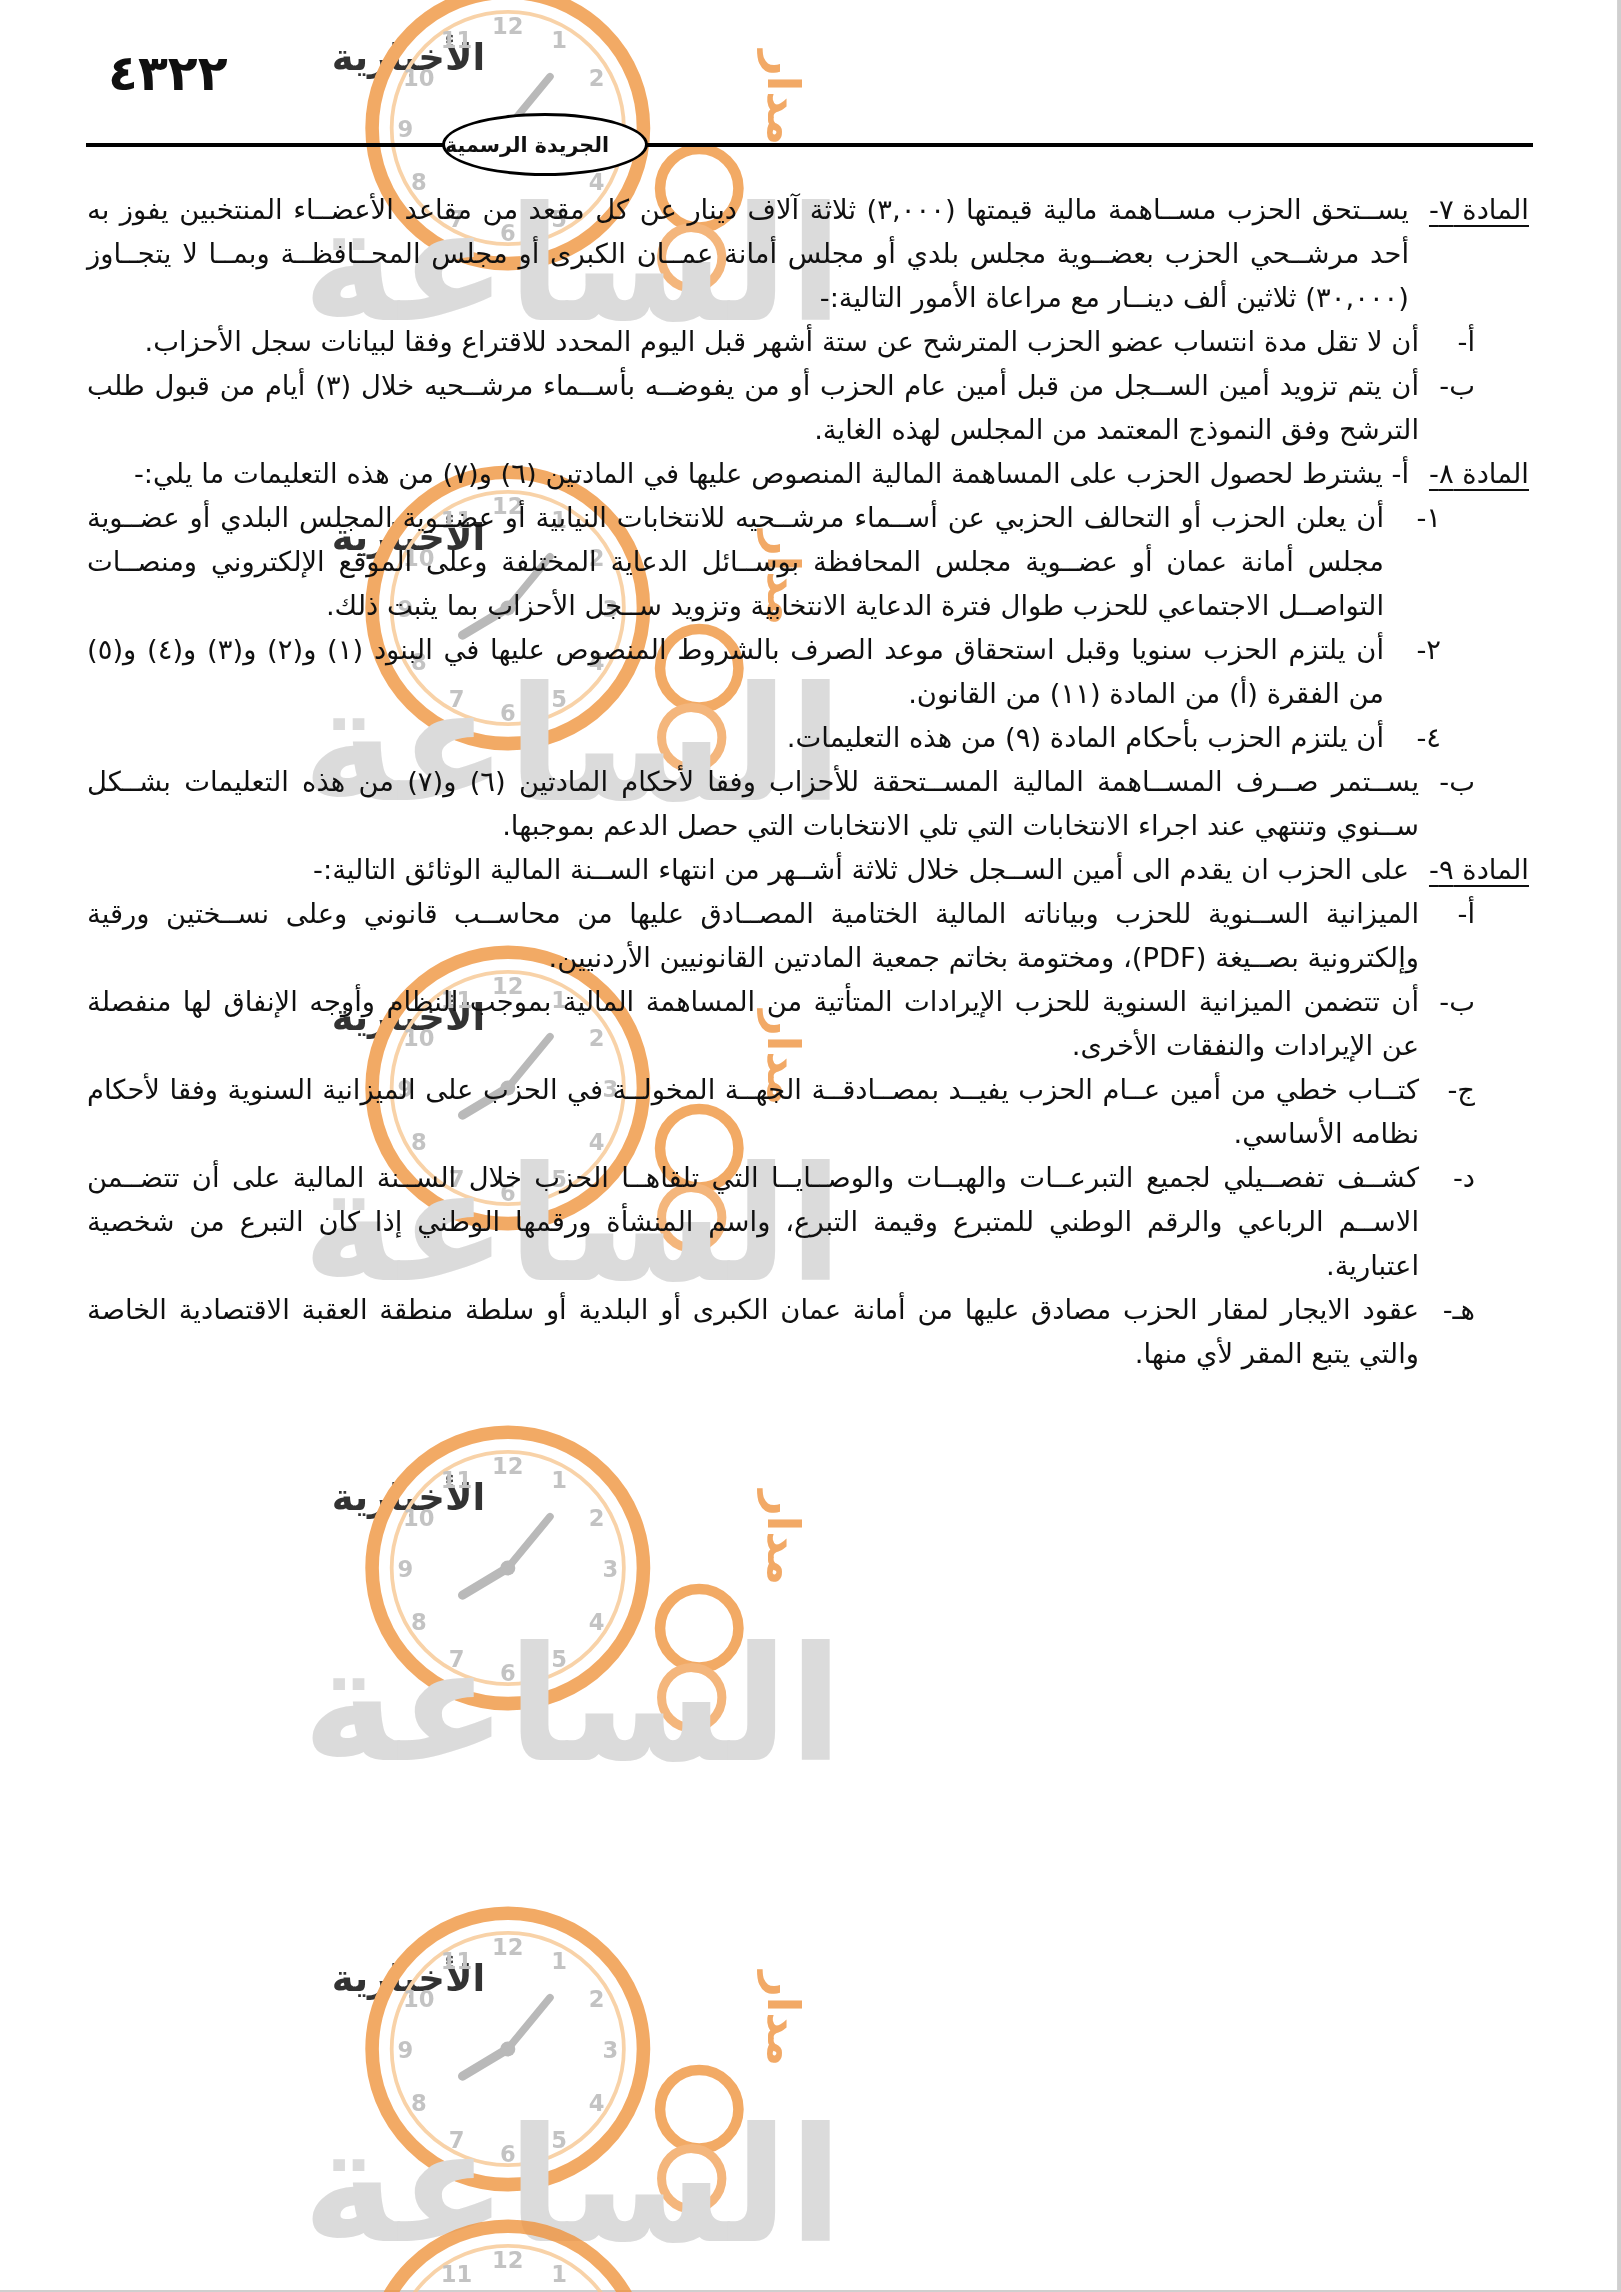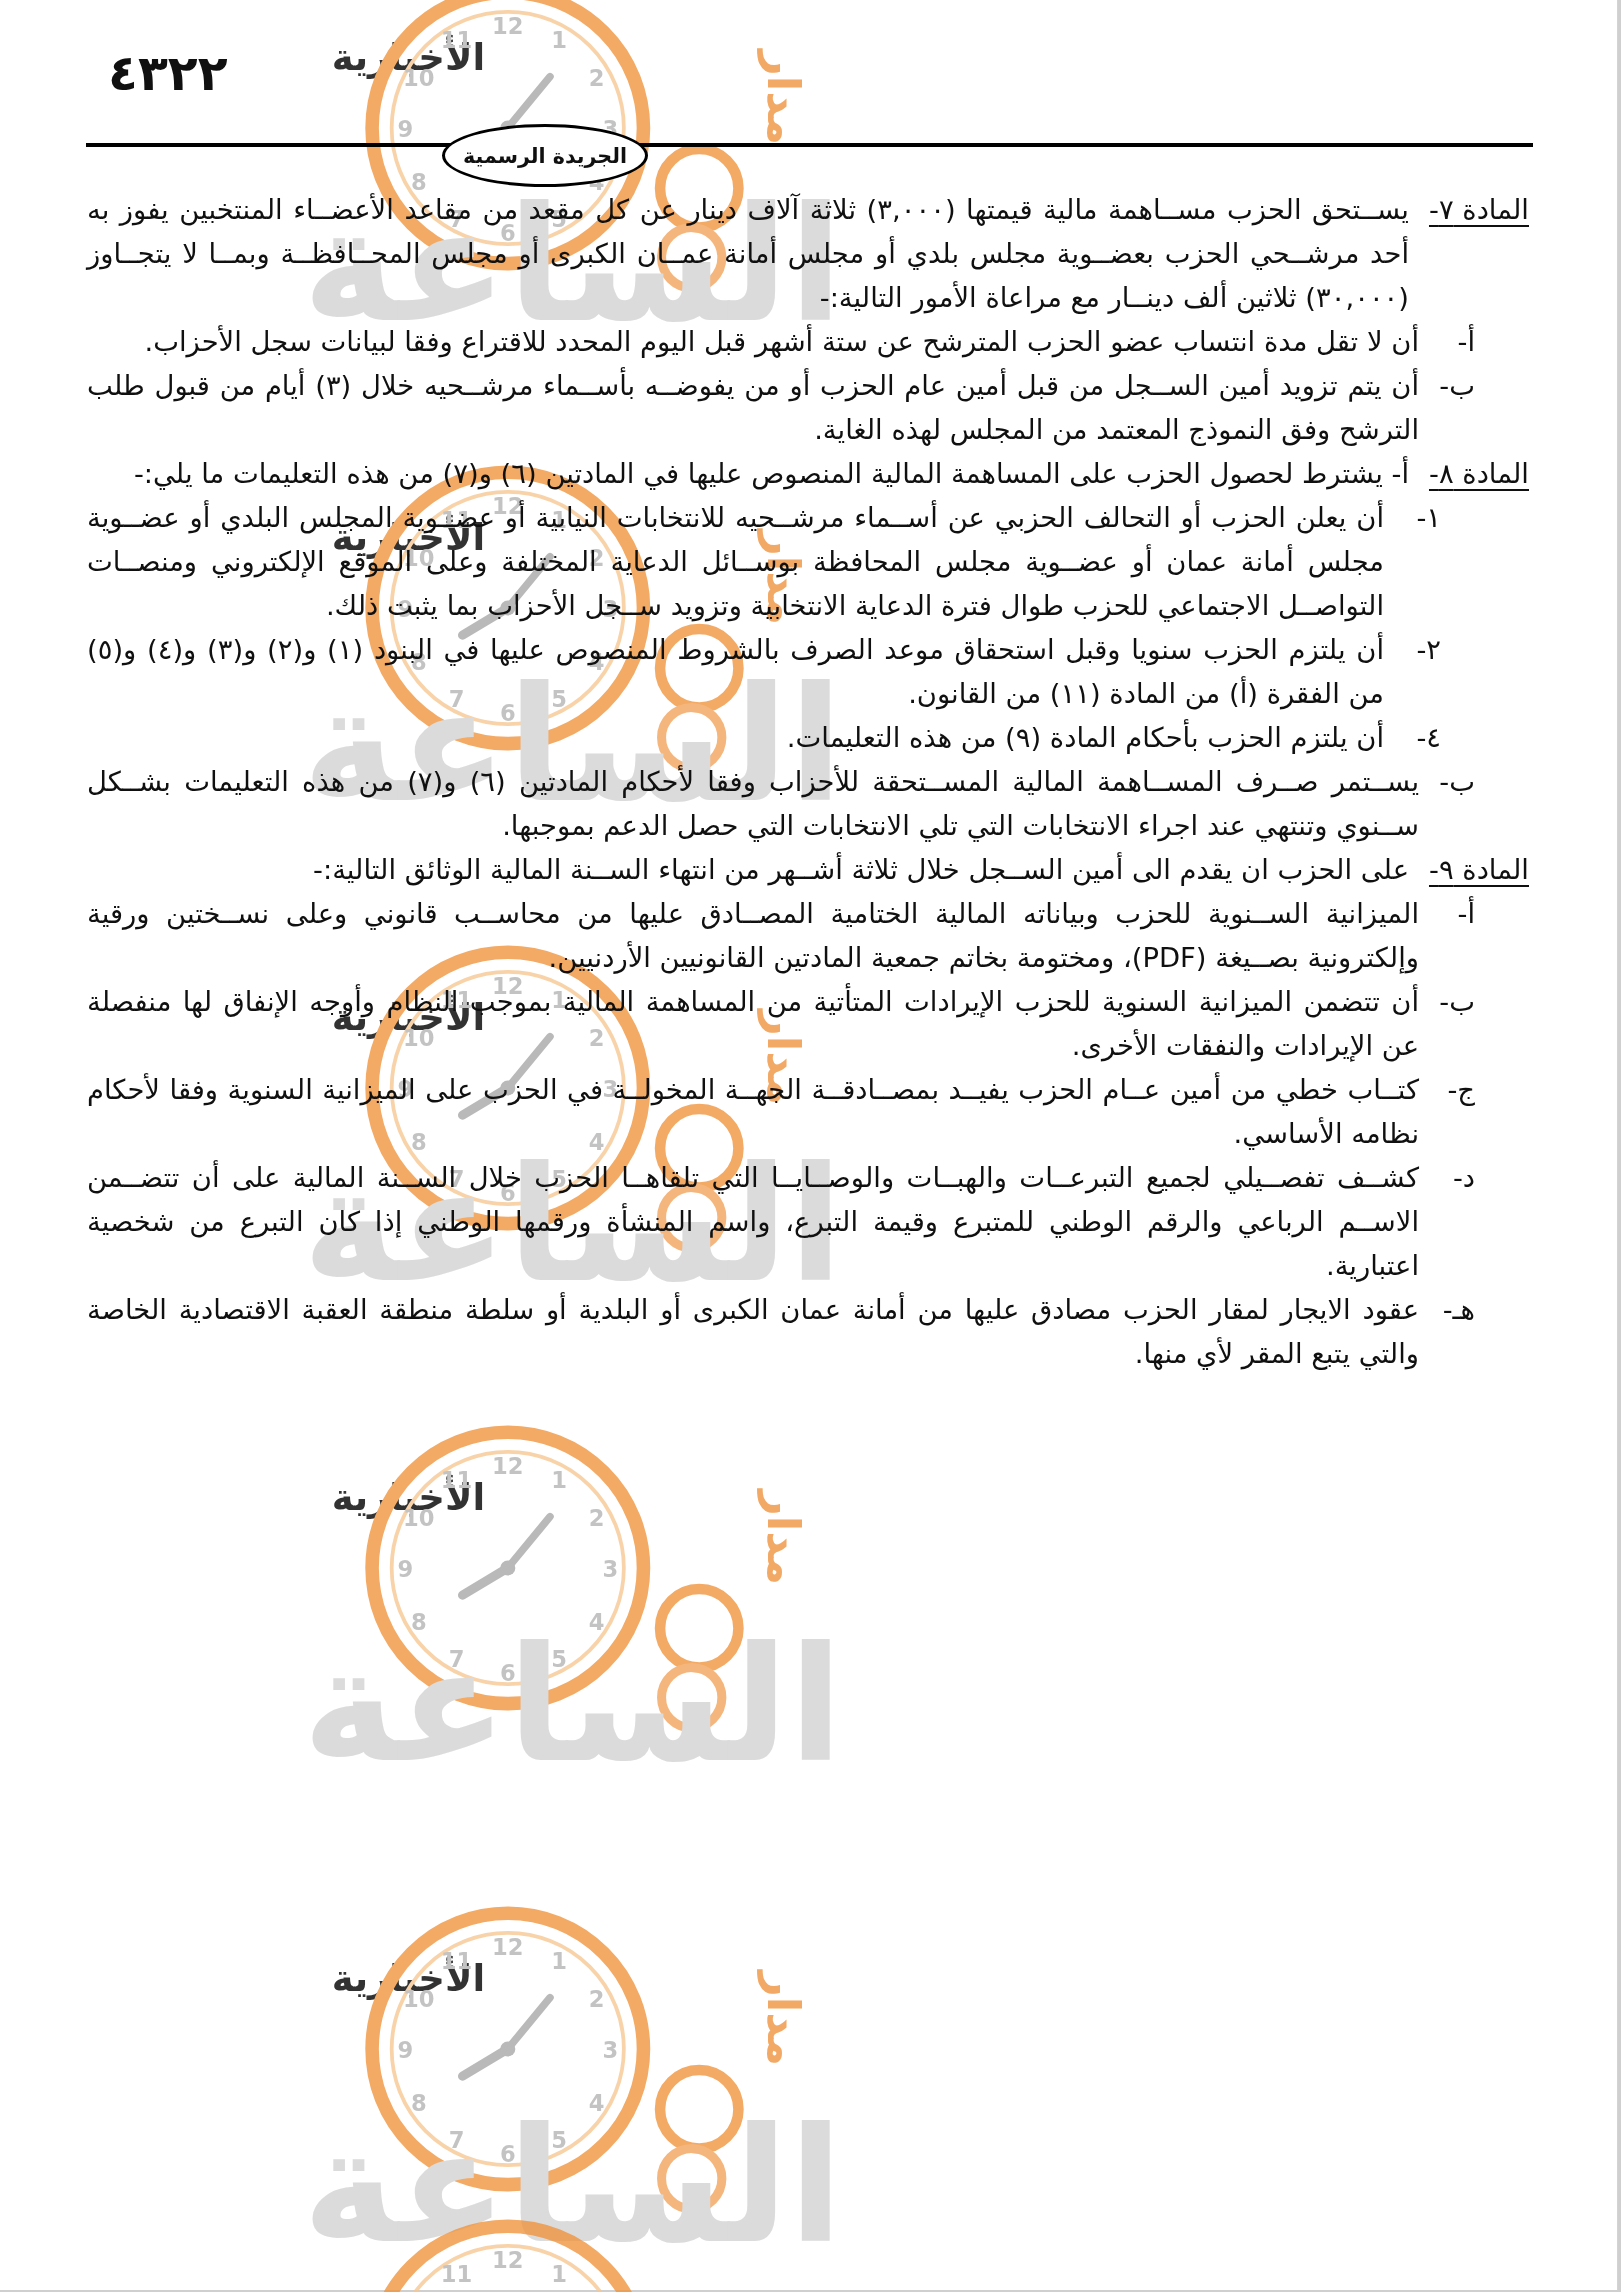--- a/index.html
+++ b/index.html
@@ -12,22 +12,22 @@
   .wm{position:absolute;left:316px;width:470px;height:549px;opacity:.8;pointer-events:none;z-index:0}
   .wm-clock{position:absolute;top:0;left:41px;width:392px;height:317px}
   .wm-big{position:absolute;top:208px;left:-13.7px;font-size:159px;font-weight:bold;color:#d3d3d3;line-height:1;white-space:nowrap}
   .wm-side{position:absolute;top:94px;left:420px;font-size:45px;font-weight:bold;color:#ef9440;
            transform:rotate(90deg);transform-origin:center;white-space:nowrap}
   .wm-sub{position:absolute;top:59px;left:15.7px;font-size:37px;font-weight:bold;color:#000000;white-space:nowrap}
 
   
   .page-number{position:absolute;top:45px;left:108px;font-size:49px;font-weight:bold;letter-spacing:7.8px;z-index:2}
   .header-rule{position:absolute;top:143px;left:86px;width:1447px;height:3.9px;background:#000;z-index:1}
-  .header-oval{position:absolute;top:124px;left:442px;width:206px;height:63px;background:#fff;
-               border:3.4px solid #000;border-radius:50%;display:flex;align-items:center;justify-content:center;
+  .header-oval{position:absolute;top:113px;left:442px;width:206px;height:63px;background:#fff;
+               border:3.4px solid #000;border-radius:50%;display:flex;align-items:center;justify-content:flex-start;
                z-index:2;font-size:20.6px;font-weight:bold}
 
   
   .content{position:absolute;top:188px;right:92px;left:87px;z-index:2;
            font-size:27.4px;font-weight:normal;line-height:44px;text-align:justify}
   .content p{margin:0}
   .b-article{padding-right:120px;text-indent:-120px}
   .b-article>.lbl{display:inline-block;width:120px;text-indent:0;text-decoration:underline;text-underline-offset:5.9px}
   .b-sub{padding-right:110px;text-indent:-56px}
   .b-sub>.lbl{display:inline-block;width:56px;text-indent:0}

